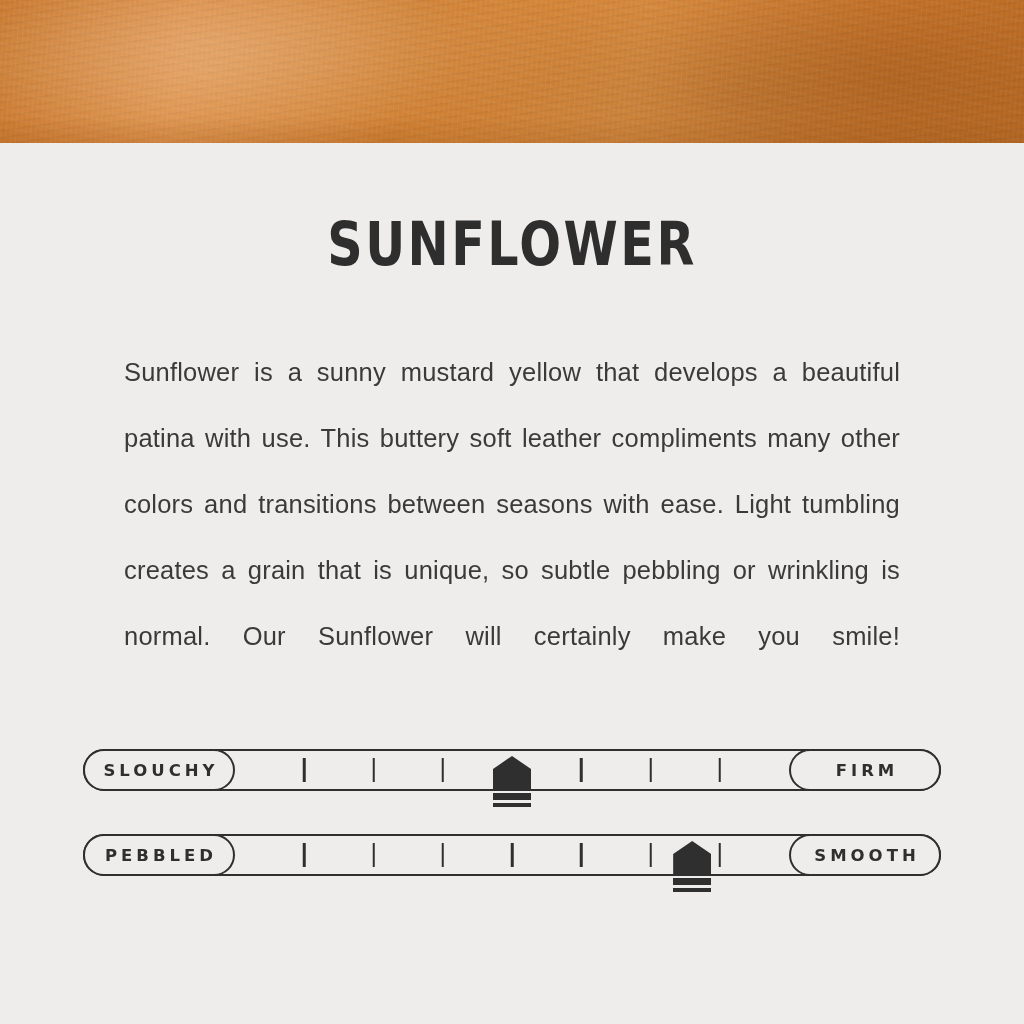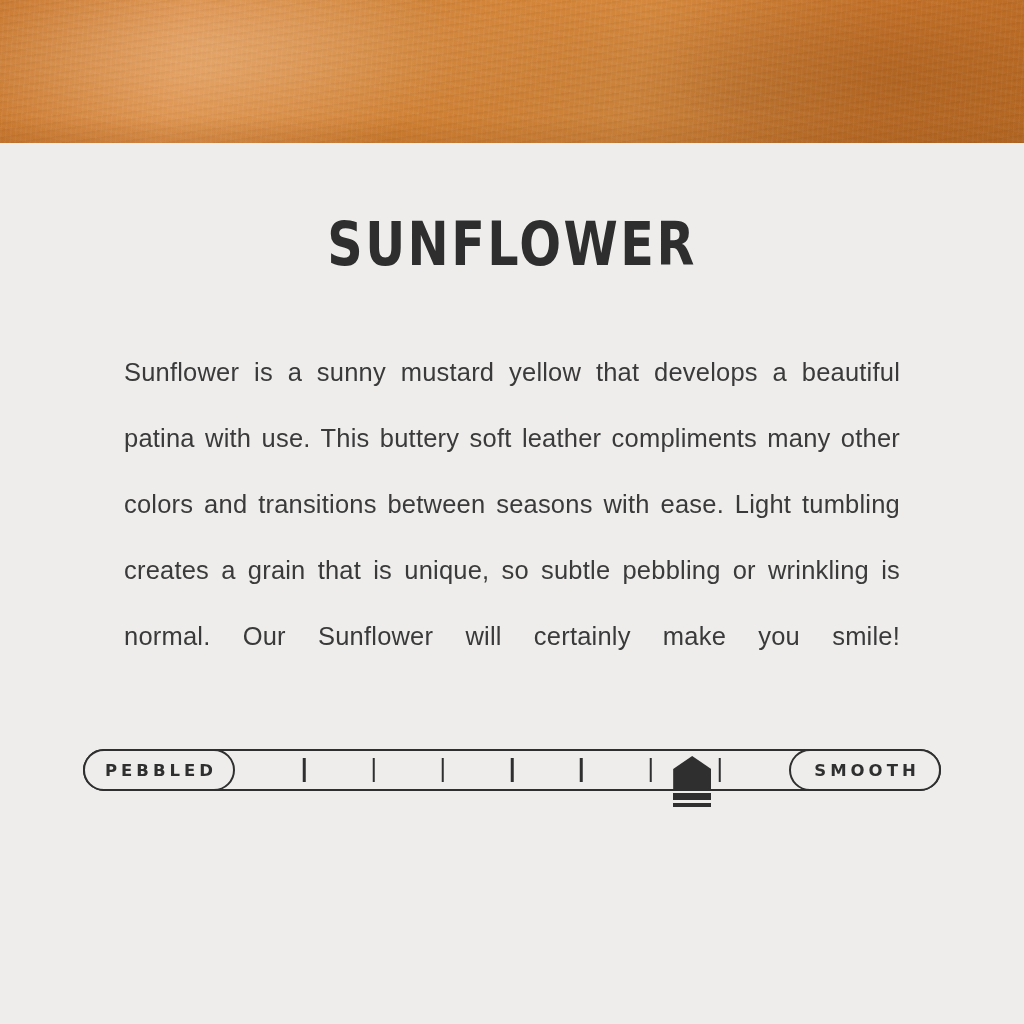--- a/index.html
+++ b/index.html
@@ -112,21 +112,21 @@
     width: 1024px;
   }
 
   .scale-row {
     position: relative;
     width: 858px;
     margin: 0 auto;
     height: 42px;
   }
   .scale-row + .scale-row {
-    margin-top: 58px;
+    margin-top: 43px;
     text-align: right;
   }
 
   .scale-track {
     position: absolute;
     left: 0;
     top: 0;
     width: 858px;
     height: 42px;
     box-sizing: border-box;
@@ -209,38 +209,61 @@
     <div class="sheenB"></div>
     <div class="bottomShade"></div>
   </div>
 
   <div class="content">
     <h1 class="title">SUNFLOWER</h1>
     <p class="body-copy">Sunflower is a sunny mustard yellow that develops a beautiful patina with use. This buttery soft leather compliments many other colors and transitions between seasons with ease. Light tumbling creates a grain that is unique, so subtle pebbling or wrinkling is normal. Our Sunflower will certainly make you smile!</p>
 
     <div class="scales">
 
-
       <div class="scale-row">
         <div class="scale-track"></div>
         <div class="cap cap-left">
-          <span>PEBBLED</span>
+          <span>SLOUCHY</span>
         </div>
         <div class="cap cap-right">
-          <span>SMOOTH</span>
+          <span>FIRM</span>
         </div>
         <div class="ticks">
           <div class="tick" style="left:12.5%"></div>
           <div class="tick" style="left:25%"></div>
           <div class="tick" style="left:37.5%"></div>
           <div class="tick" style="left:50%"></div>
           <div class="tick" style="left:62.5%"></div>
           <div class="tick" style="left:75%"></div>
           <div class="tick" style="left:87.5%"></div>
         </div>
+        <div class="marker" style="left:50%">
+          <div class="house"></div>
+          <div class="bar1"></div>
+          <div class="bar2"></div>
+        </div>
+      </div>
+
+      <div class="scale-row">
+        <div class="scale-track"></div>
+        <div class="cap cap-left">
+          <span>PEBBLED</span>
+        </div>
+        <div class="cap cap-right">
+          <span>SMOOTH</span>
+        </div>
+        <div class="ticks">
+          <div class="tick" style="left:12.5%"></div>
+          <div class="tick" style="left:25%"></div>
+          <div class="tick" style="left:37.5%"></div>
+          <div class="tick" style="left:50%"></div>
+          <div class="tick" style="left:62.5%"></div>
+          <div class="tick" style="left:75%"></div>
+          <div class="tick" style="left:87.5%"></div>
+        </div>
         <div class="marker" style="left:71%">
           <div class="house"></div>
           <div class="bar1"></div>
           <div class="bar2"></div>
         </div>
       </div>
 
     </div>
   </div>
 </div>

